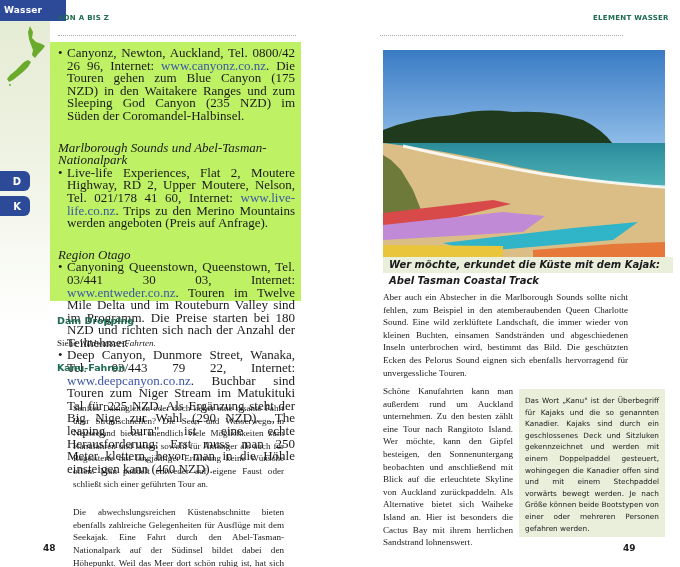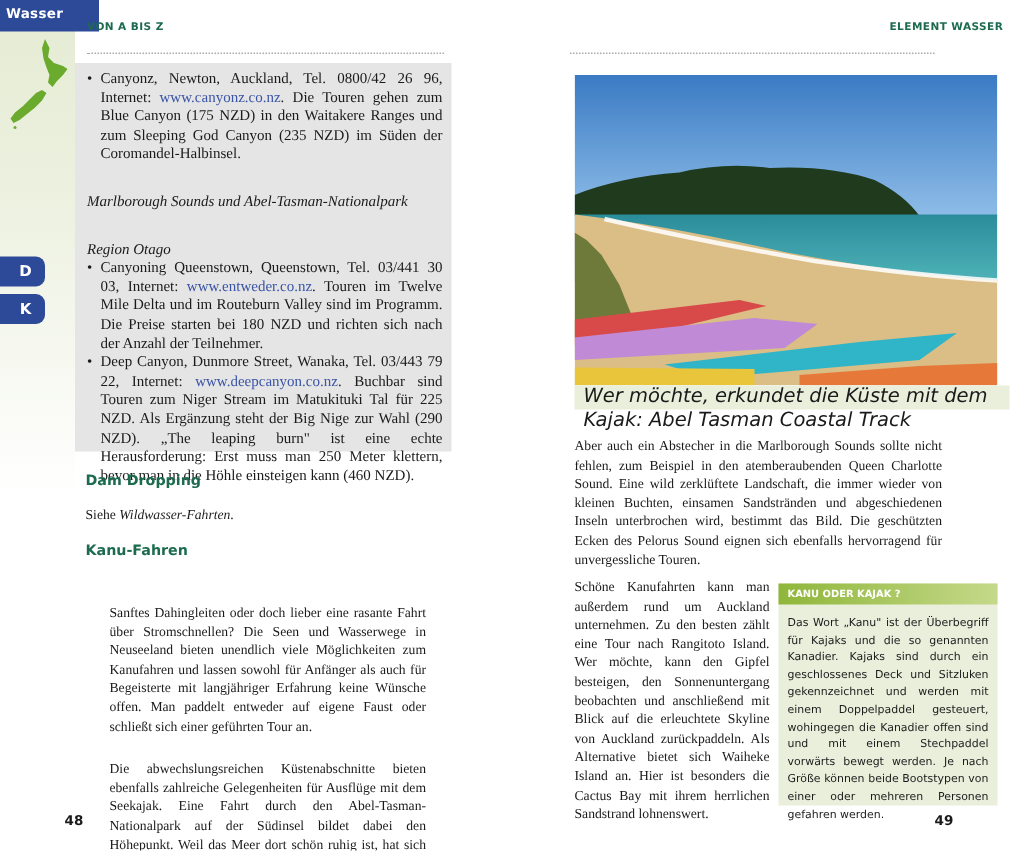--- a/index.html
+++ b/index.html
@@ -40,23 +40,23 @@
     color: #1c6b4e; letter-spacing: 0.3px;
   }
   .dotted-rule {
     position: absolute; top: 35px; height: 0;
     border-top: 1px dotted #aaa;
   }
 
   
   .info-box {
     position: absolute; left: 50px; top: 42px; width: 251px; height: 259px;
-    background: #e5e5e5;
+    background: #bef264;
     padding: 5px 6px 0 8px; box-sizing: border-box;
-    font-size: 10px; line-height: 12.6px;
+    font-size: 13px; line-height: 12.6px;
   }
   .info-box .region { font-style: italic; margin-top: 19px; }
   .info-box ul { list-style: none; margin: 0; padding: 0; }
   .info-box li { position: relative; padding-left: 9px; text-align: justify; }
   .info-box li::before { content: "\2022"; position: absolute; left: 0; top: 0; }
   .link { color: #3b55a6; }
 
   .section-heading {
     position: absolute; left: 57px; font-size: 9.5px; font-weight: bold; color: #1c6b4e;
   }
@@ -66,21 +66,21 @@
   .body-text p { margin: 16px; }
 
   .page-num { position: absolute; font-size: 9px; font-weight: bold; }
 
   
   .photo {
     position: absolute; left: 383px; top: 50px; width: 282px; height: 207px; overflow: hidden;
   }
   .caption {
     position: absolute; left: 383px; top: 257px; width: 290px; height: 16px;
-    background: #eaefdc; font-size: 13px; font-style: italic; font-weight: normal;
+    background: #eaefdc; font-size: 10px; font-style: italic; font-weight: bold;
     line-height: 16px; padding-left: 6px; box-sizing: border-box; color: #1a1a1a;
   }
 
   .sidebar-box {
     position: absolute; left: 519px; top: 389px; width: 146px; height: 148px;
     background: #eaefdc;
   }
   .sidebar-head {
     background: linear-gradient(90deg, #8fb63a, #c5d98a);
     color: #fff; font-size: 6.6px; font-weight: bold; height: 14px; line-height: 14px;
@@ -107,20 +107,23 @@
 <div class="letter-tab sans" style="top:196px;">K</div>
 
 <div class="running-head sans" style="left:58px;">VON A BIS Z</div>
 <div class="dotted-rule" style="left:58px; width:238px;"></div>
 
 <div class="info-box">
   <ul>
     <li><span>Canyonz, Newton, Auckland, Tel. 0800/42 26 96, Internet: </span><span class="link">www.canyonz.co.nz</span><span>. Die Touren gehen zum Blue Canyon (175 NZD) in den Waitakere Ranges und zum Sleeping God Canyon (235 NZD) im Süden der Coromandel-Halbinsel.</span></li>
   </ul>
   <div class="region">Marlborough Sounds und Abel-Tasman-Nationalpark</div>
+  <ul>
+    <li><span>Live-life Experiences, Flat 2, Moutere Highway, RD 2, Upper Moutere, Nelson, Tel. 021/178 41 60, Internet: </span><span class="link">www.live-life.co.nz</span><span>. Trips zu den Merino Mountains werden angeboten (Preis auf Anfrage).</span></li>
+  </ul>
   <div class="region">Region Otago</div>
   <ul>
     <li><span>Canyoning Queenstown, Queenstown, Tel. 03/441 30 03, Internet: </span><span class="link">www.entweder.co.nz</span><span>. Touren im Twelve Mile Delta und im Routeburn Valley sind im Programm. Die Preise starten bei 180 NZD und richten sich nach der Anzahl der Teilnehmer.</span></li>
     <li><span>Deep Canyon, Dunmore Street, Wanaka, Tel. 03/443 79 22, Internet: </span><span class="link">www.deepcanyon.co.nz</span><span>. Buchbar sind Touren zum Niger Stream im Matukituki Tal für 225 NZD. Als Ergänzung steht der Big Nige zur Wahl (290 NZD). „The leaping burn" ist eine echte Herausforderung: Erst muss man 250 Meter klettern, bevor man in die Höhle einsteigen kann (460 NZD).</span></li>
   </ul>
 </div>
 
 <div class="section-heading sans" style="top:315px;">Dam Dropping</div>
 <div class="body-text" style="left:57px; top:337px; width:243px;">
   <span>Siehe </span><i>Wildwasser-Fahrten</i><span>.</span>
@@ -159,17 +162,16 @@
     <path d="M0 195 L120 196 L120 207 L0 207 Z" fill="#e8c53a"></path>
     <path d="M150 200 L230 194 L282 192 L282 207 L150 207 Z" fill="#e6783a"></path>
   </svg>
 </div>
 <div class="caption sans">Wer möchte, erkundet die Küste mit dem Kajak: Abel Tasman Coastal Track</div>
 
 <div class="body-text" style="left:383px; top:291px; width:245px;">Aber auch ein Abstecher in die Marlborough Sounds sollte nicht fehlen, zum Beispiel in den atemberaubenden Queen Charlotte Sound. Eine wild zerklüftete Landschaft, die immer wieder von kleinen Buchten, einsamen Sandstränden und abgeschiedenen Inseln unterbrochen wird, bestimmt das Bild. Die geschützten Ecken des Pelorus Sound eignen sich ebenfalls hervorragend für unvergessliche Touren.</div>
 <div class="body-text" style="left:383px; top:385px; width:130px;">Schöne Kanufahrten kann man außerdem rund um Auckland unternehmen. Zu den besten zählt eine Tour nach Rangitoto Island. Wer möchte, kann den Gipfel besteigen, den Sonnenuntergang beobachten und anschließend mit Blick auf die erleuchtete Skyline von Auckland zurückpaddeln. Als Alternative bietet sich Waiheke Island an. Hier ist besonders die Cactus Bay mit ihrem herrlichen Sandstrand lohnenswert.</div>
 
 <div class="sidebar-box">
-  <div class="sidebar-head sans">KANU ODER KAJAK ?</div>
   <div class="sidebar-body sans">Das Wort „Kanu" ist der Überbegriff für Kajaks und die so genannten Kanadier. Kajaks sind durch ein geschlossenes Deck und Sitzluken gekennzeichnet und werden mit einem Doppelpaddel gesteuert, wohingegen die Kanadier offen sind und mit einem Stechpaddel vorwärts bewegt werden. Je nach Größe können beide Bootstypen von einer oder mehreren Personen gefahren werden.</div>
 </div>
 
 <div class="page-num sans" style="left:623px; top:543px;">49</div>
 
 </body></html>

